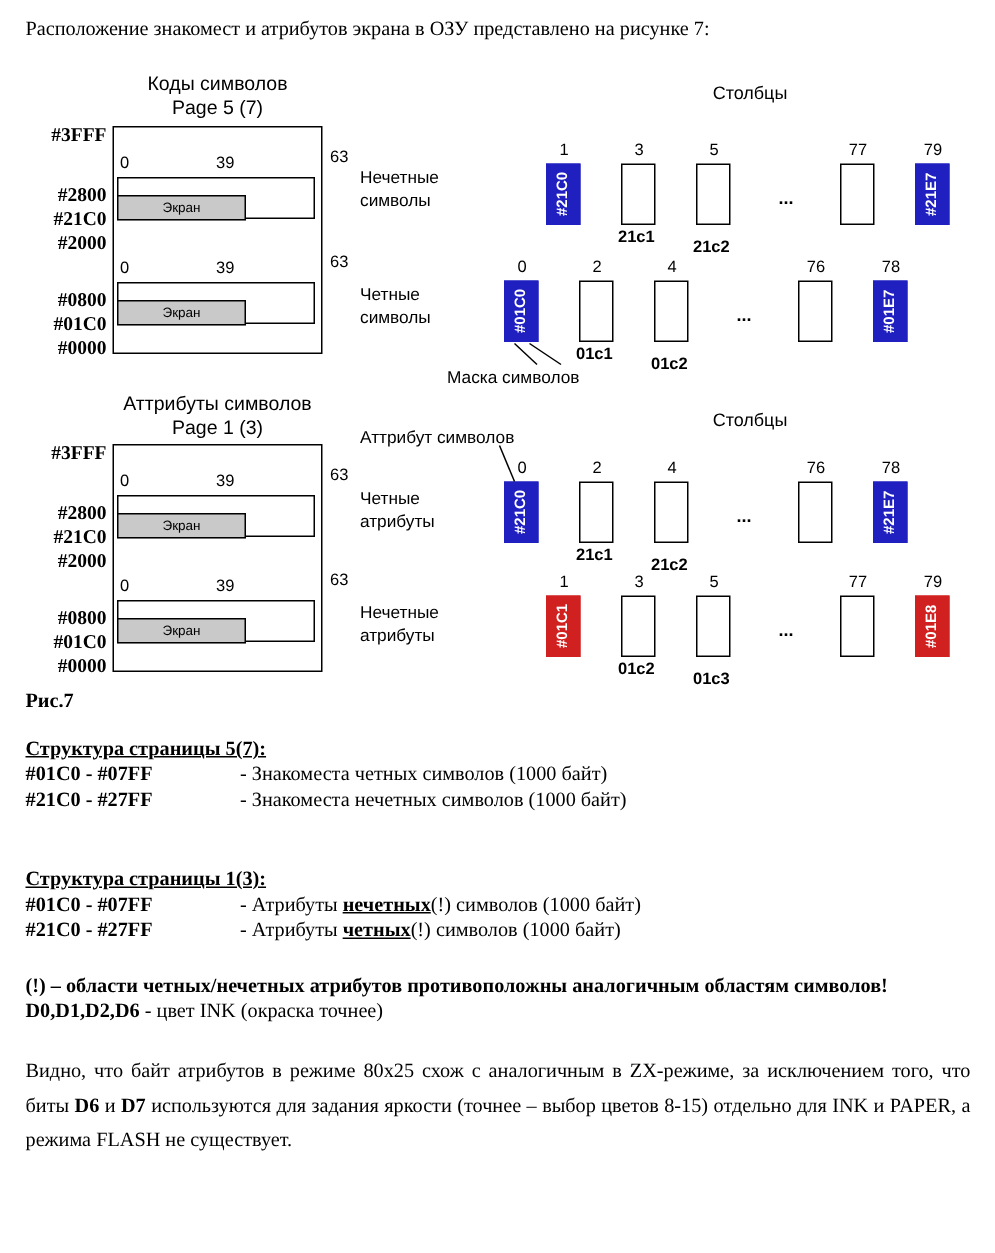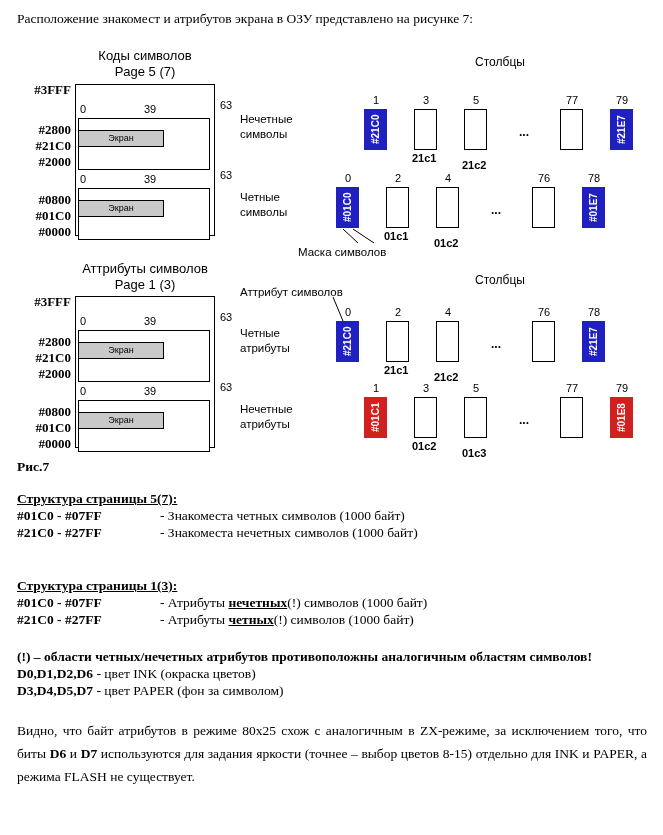--- a/index.html
+++ b/index.html
@@ -11,21 +11,21 @@
   }
   .abs { position:absolute; }
   .bold { font-weight:bold; }
 
   
   .memmap { position:absolute; width:235px; height:162px; }
   .mm-outer { position:absolute; left:59px; top:0; width:140px; height:152px;
               border:1px solid #000; background:#fff; }
   .mm-addr { position:absolute; left:0; width:55px; text-align:right;
              font-weight:bold; font-size:13px; line-height:14px; }
-  .mm-sub { position:absolute; left:62px; width:132px; height:52px;
+  .mm-sub { position:absolute; left:62px; width:132px; height:28px;
             border:1px solid #000; background:#fff; }
   .mm-gray { position:absolute; left:-1px; top:11px; width:86px; height:17px;
              border:1px solid #000; background:var(--screen_gray,#c9c9c9);
              font-family:"Liberation Sans",sans-serif; font-size:9px;
              line-height:15px; text-align:center; }
   .mm-col { position:absolute; font-family:"Liberation Sans",sans-serif;
             font-size:11px; line-height:12px; }
   .mm-title { position:absolute; width:170px; text-align:center;
               font-family:"Liberation Sans",sans-serif; font-size:13px; line-height:15px; }
 
@@ -268,23 +268,20 @@
   <div class="trow">
     <span class="addr">#01C0 - #07FF</span><span>- Атрибуты </span><span class="em">нечетных</span><span>(!) символов (1000 байт)</span>
   </div>
   <div class="trow">
     <span class="addr">#21C0 - #27FF</span><span>- Атрибуты </span><span class="em">четных</span><span>(!) символов (1000 байт)</span>
   </div>
 
   <div class="note">(!) – области четных/нечетных атрибутов противоположны аналогичным областям символов!</div>
 
   <div class="trow">
-    <span class="bold">D0,D1,D2,D6</span><span> - цвет INK (окраска цветов)</span>
-  </div>
-  <div class="trow">
-    <span class="bold">D3,D4,D5,D7</span><span> - цвет PAPER (фон за символом)</span>
+    <span class="bold">D0,D1,D2,D6</span><span> - цвет INK (окраска точнее)</span>
   </div>
 
   <div class="final">
     <span>Видно, что байт атрибутов в режиме 80x25 схож с аналогичным в ZX-режиме, за исключением того, что биты </span><span class="bold">D6</span><span> и </span><span class="bold">D7</span><span> используются для задания яркости (точнее – выбор цветов 8-15) отдельно для INK и PAPER, а режима FLASH не существует.</span>
   </div>
 
 </div>
 
 </body></html>

